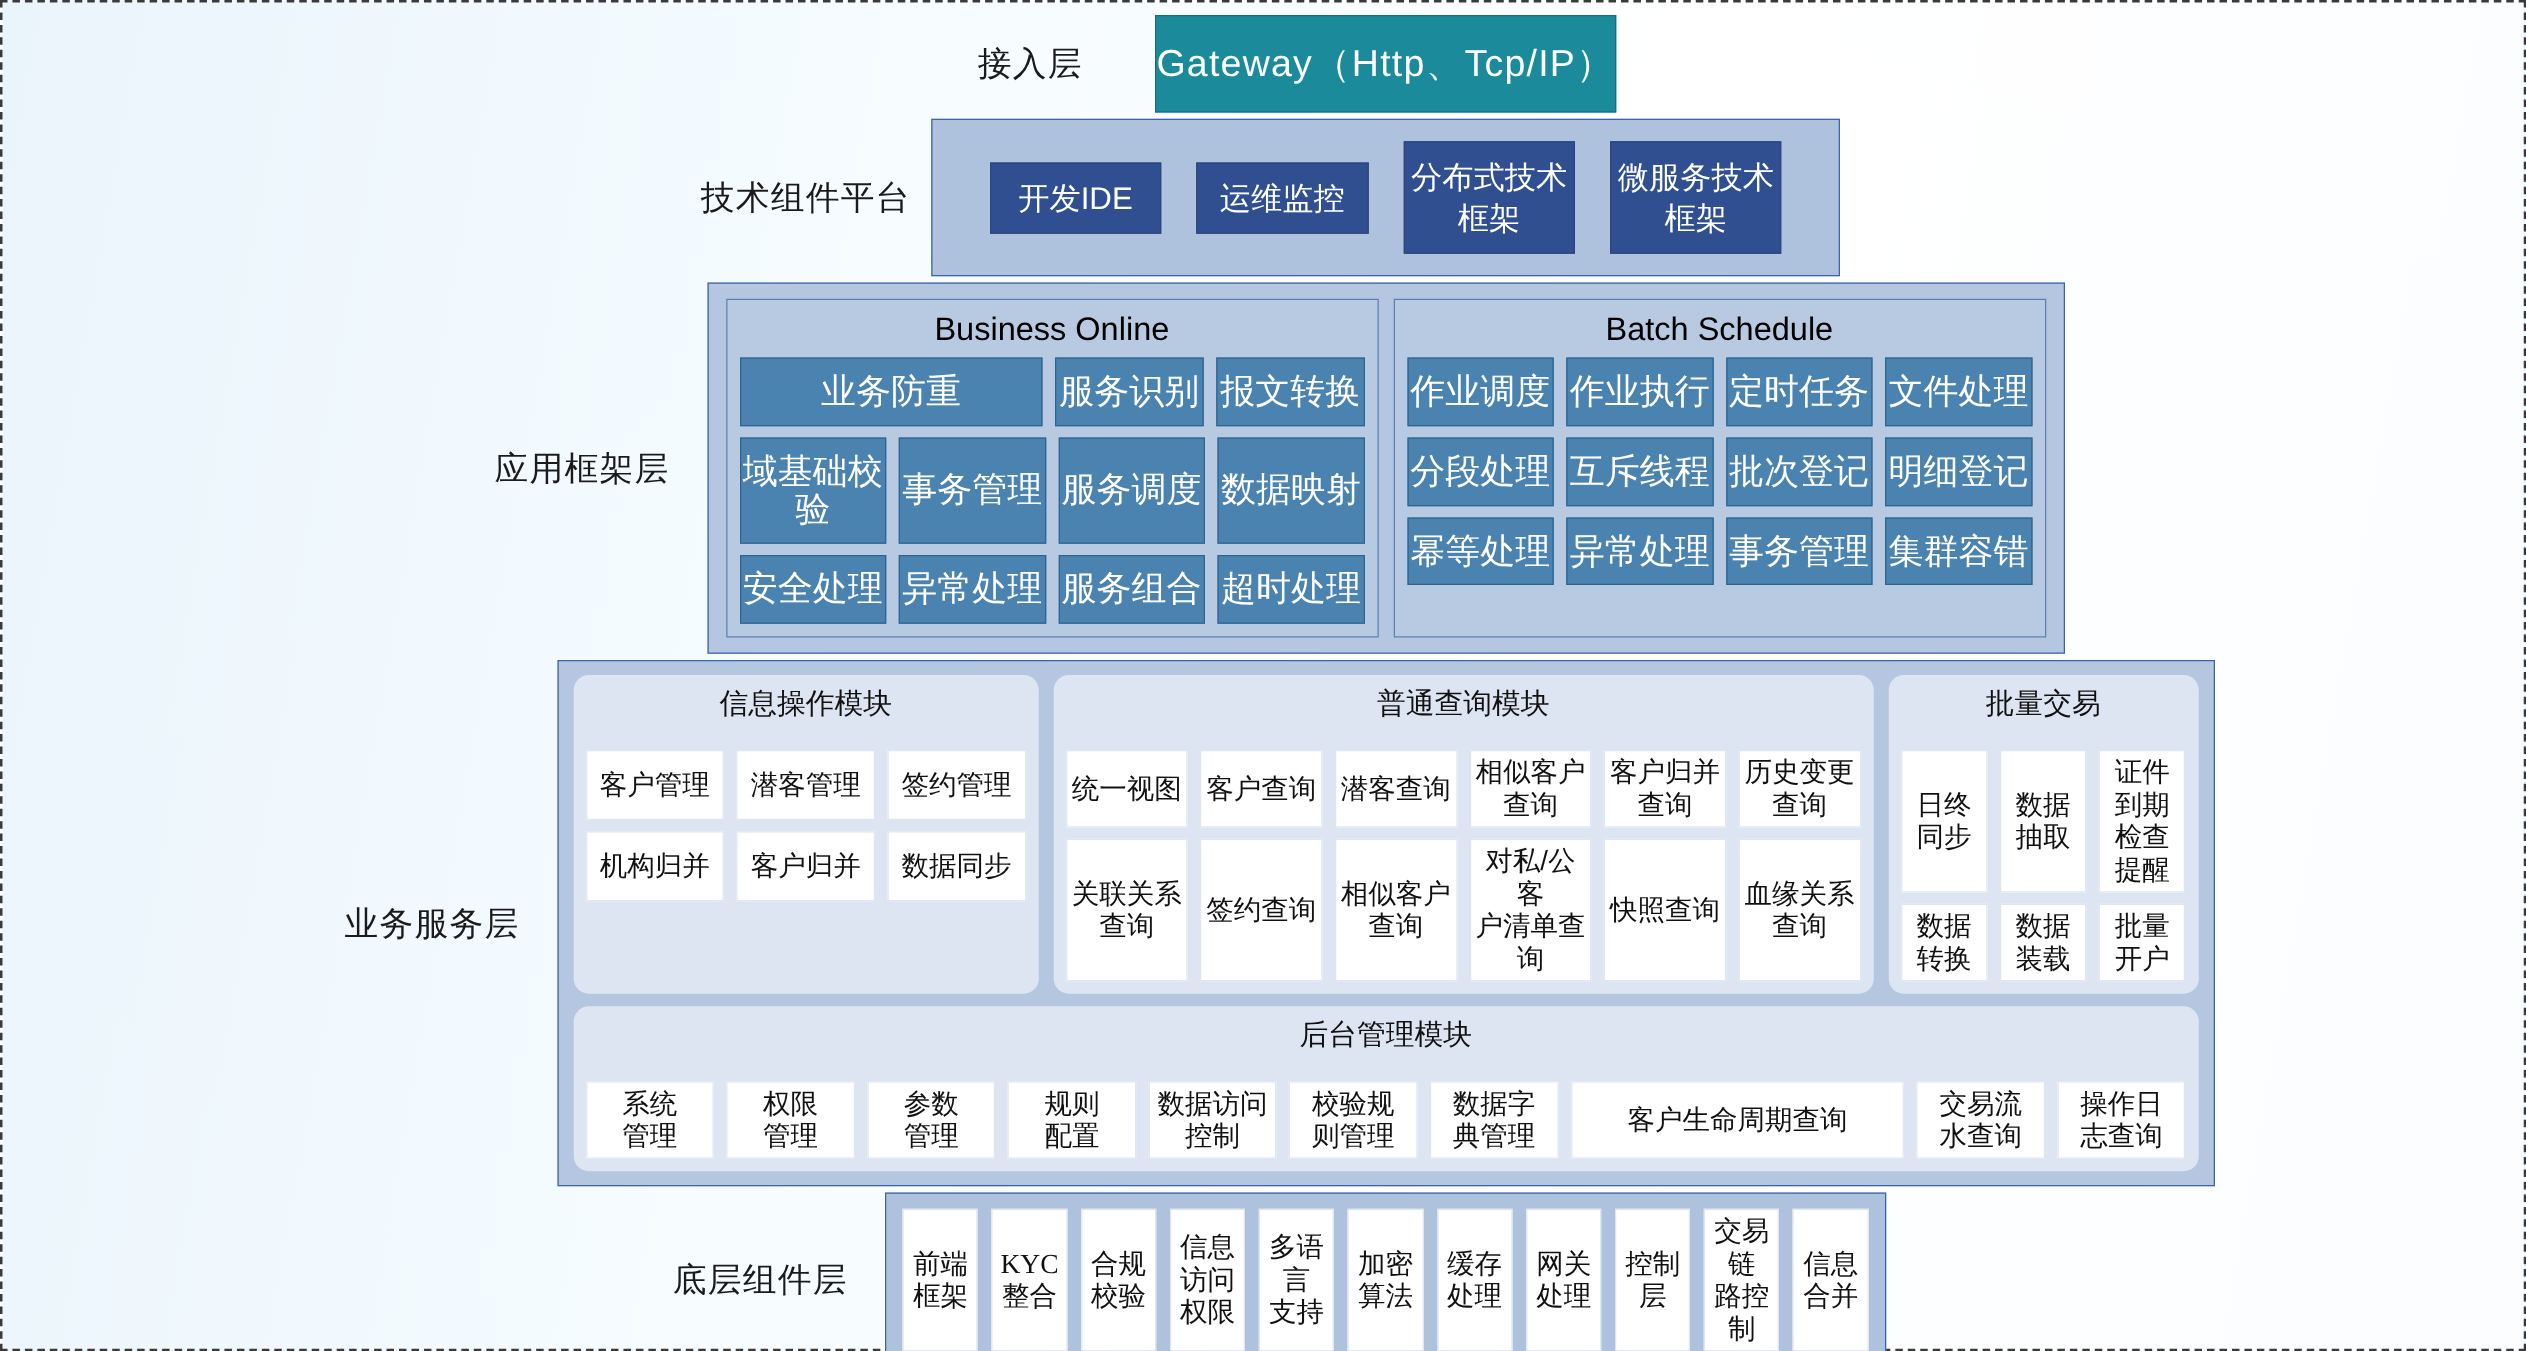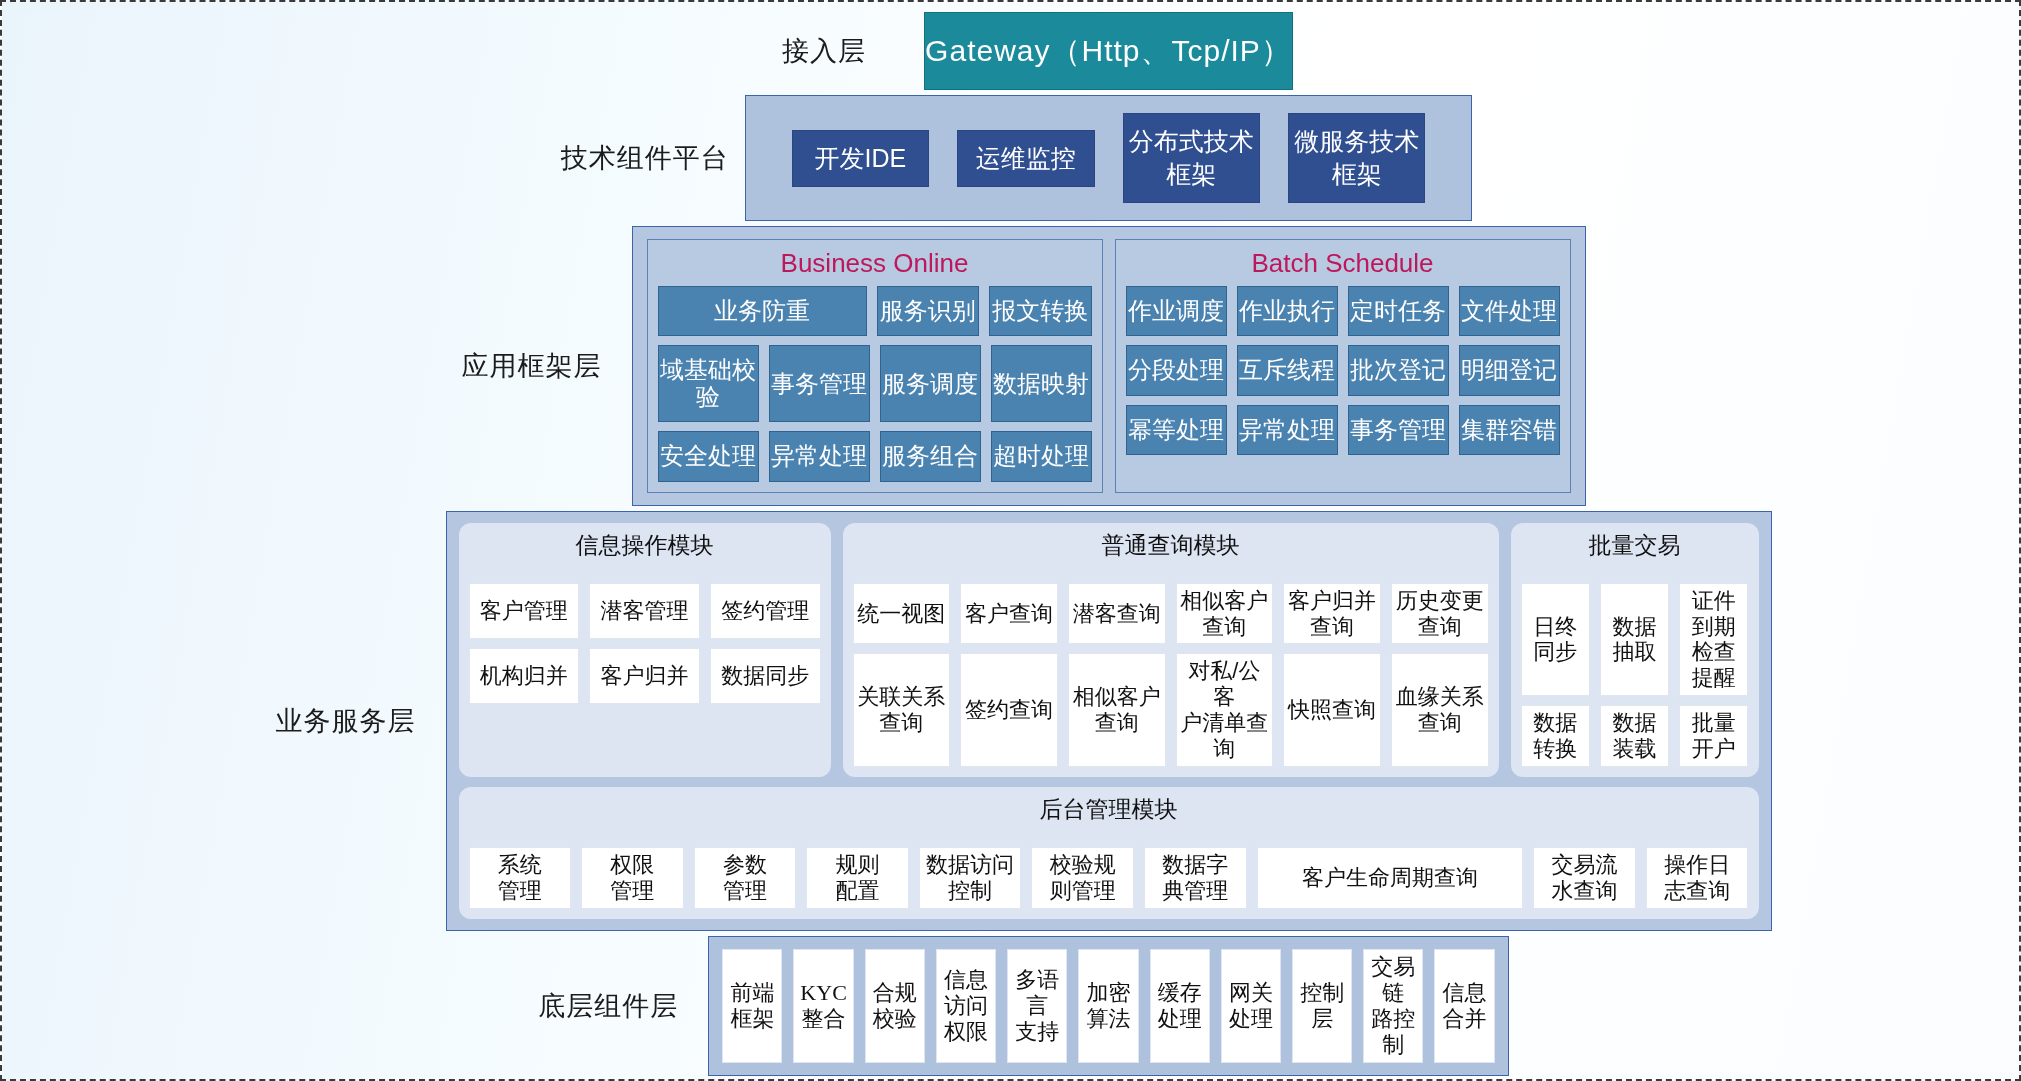--- a/index.html
+++ b/index.html
@@ -53,28 +53,28 @@
   .appwrap{
     flex:1;display:flex;gap:12px;background:#b4c6e0;
     border:1px solid #3d63a8;padding:12px 14px;box-sizing:border-box;
   }
   .appgroup{
     flex:1;border:1px solid #5d80b5;background:#b8c9e2;
     padding:6px 10px 10px;box-sizing:border-box;
     display:flex;flex-direction:column;
   }
   .grouptitle{
-    text-align:center;font-size:26px;color:#be185d;
+    text-align:center;font-size:26px;color:#000000;
     padding:2px 0 7px;
   }
   .gridrows{display:flex;flex-direction:column;gap:9px;}
   .gridrow{display:flex;gap:10px;}
   .cellblue{
     flex:1;background:#4a82b0;color:#ffffff;border:1px solid #2f6391;
-    font-size:24px;text-align:center;padding:11px 0;
+    font-size:28px;text-align:center;padding:11px 0;
     display:flex;align-items:center;justify-content:center;line-height:1.1;
   }
   .span2{flex:2.06;}
 
   
   .svcwrap{
     flex:1;display:flex;flex-direction:column;gap:10px;
     background:#b4c6e0;border:1px solid #3d63a8;
     padding:11px 12px;box-sizing:border-box;
   }

